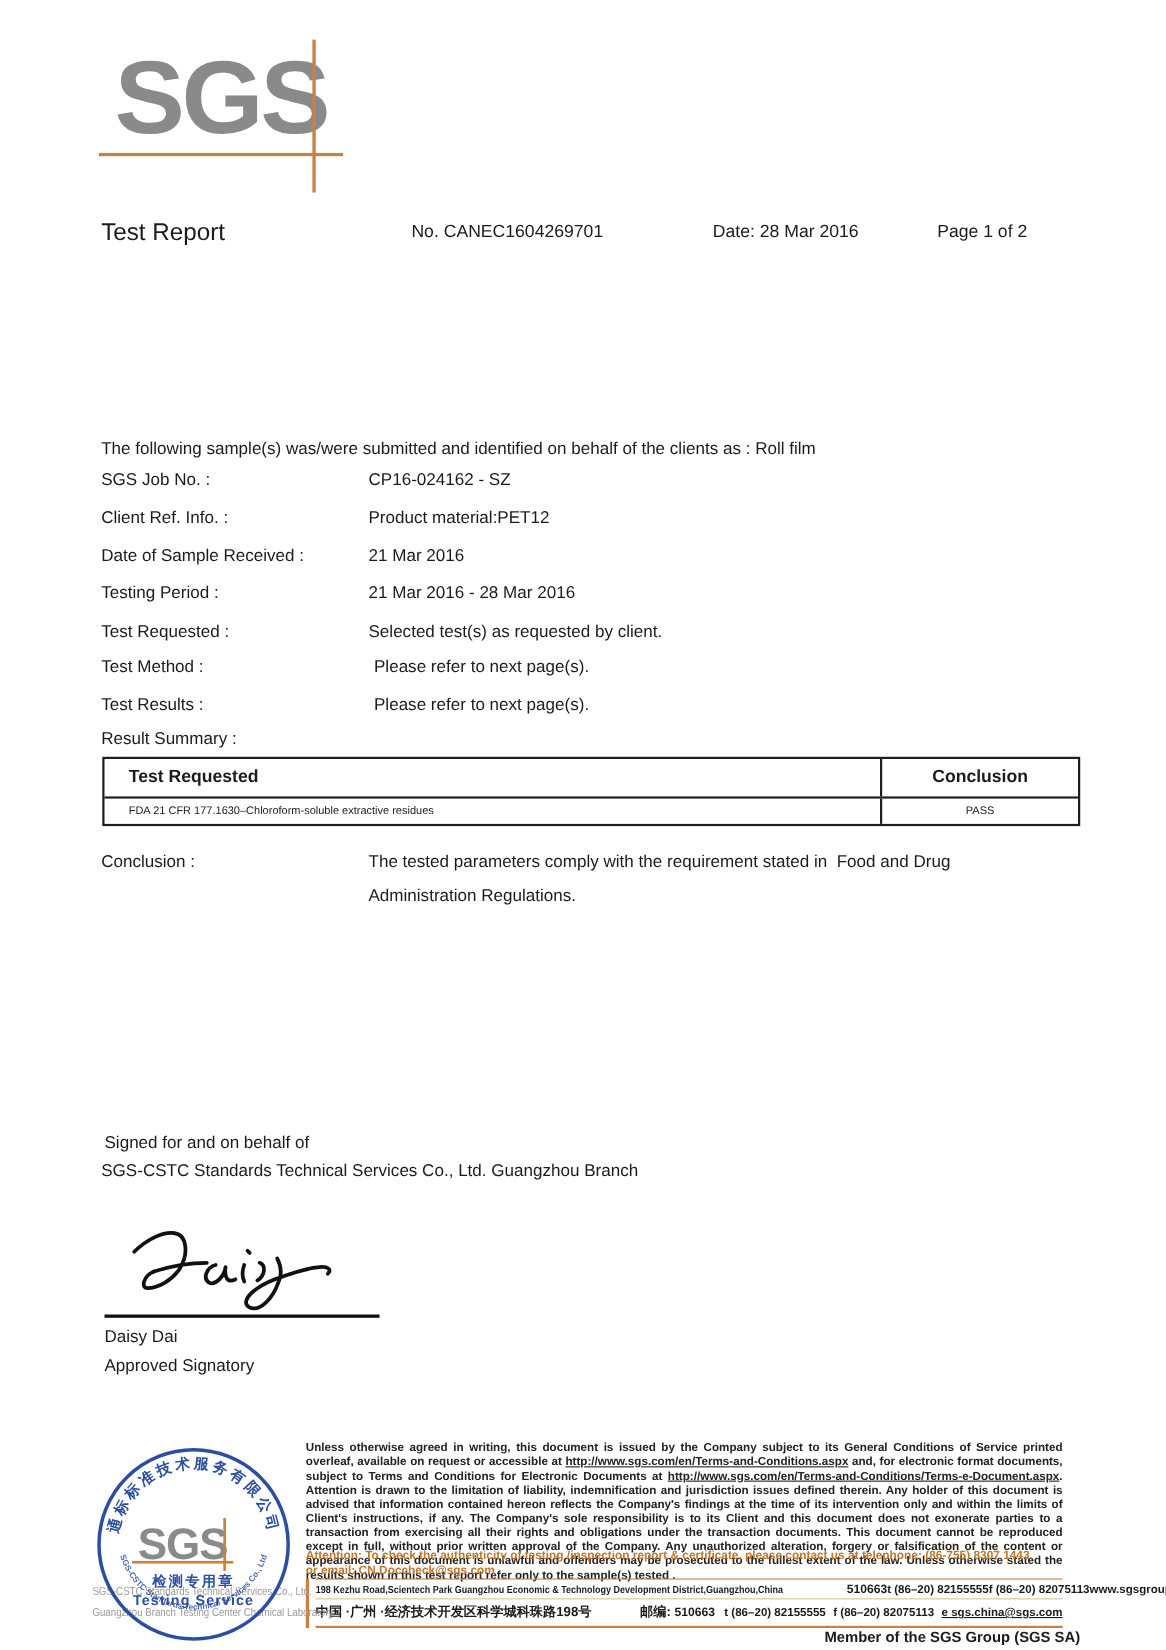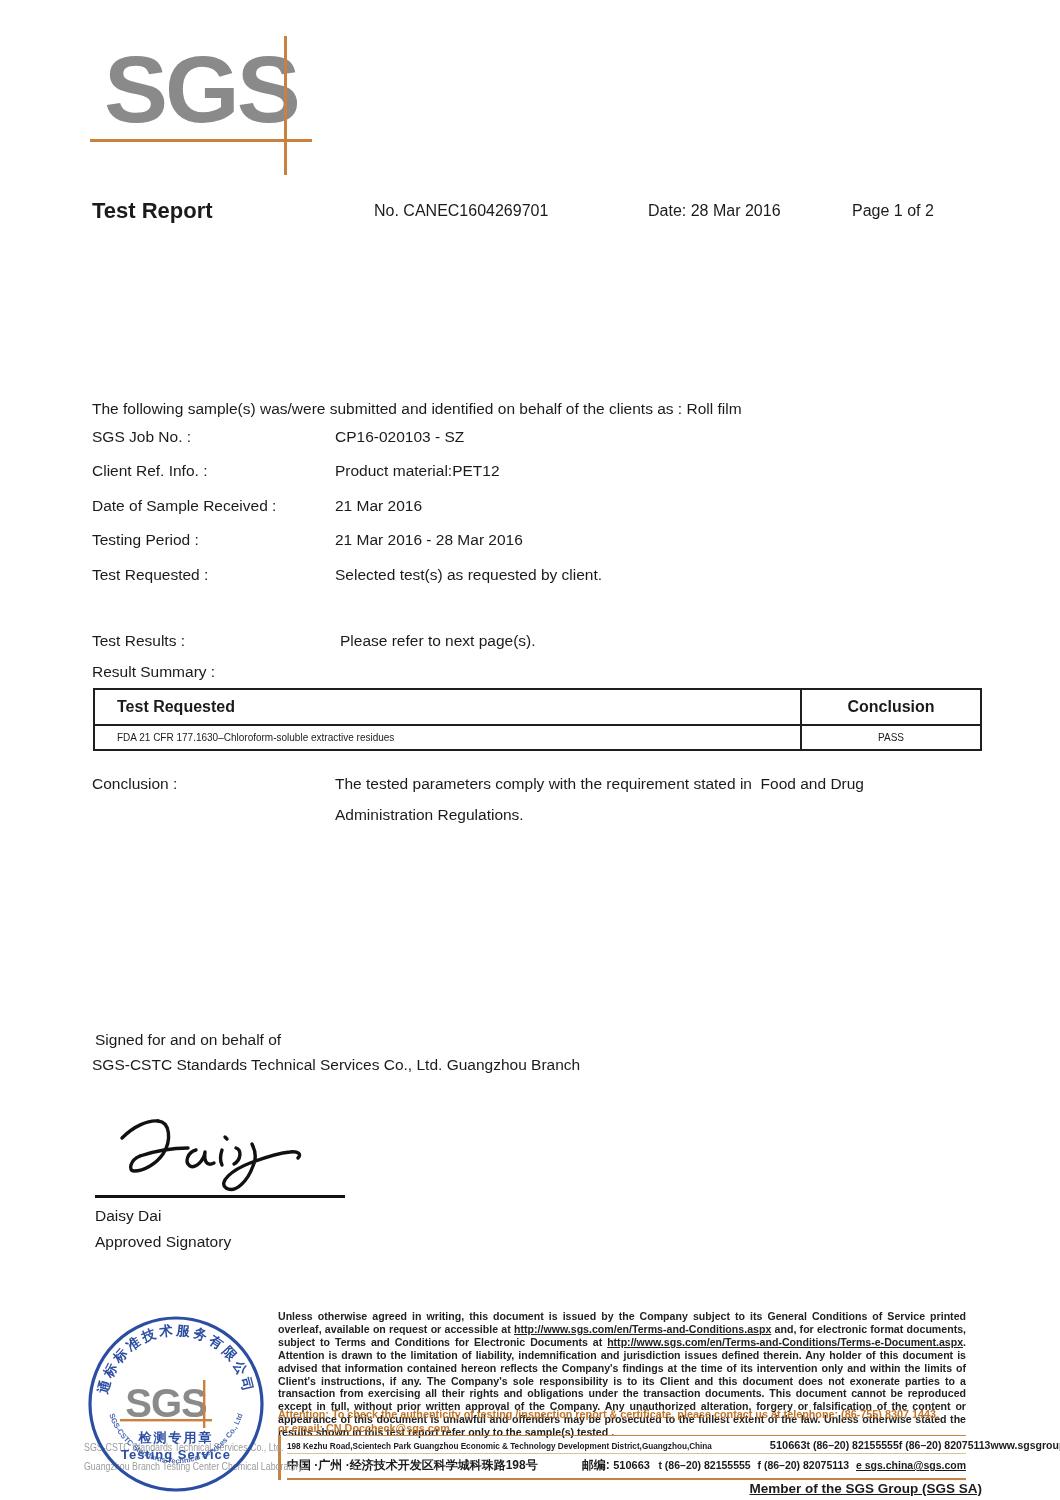--- a/index.html
+++ b/index.html
@@ -7,21 +7,21 @@
         font-family:"Liberation Sans",sans-serif;color:#1b1b1b;overflow:hidden;}
   .abs{position:absolute;}
 
   
   .logo-text{font-weight:700;font-size:96px;letter-spacing:-3px;color:#8a8a8a;line-height:1;
              transform:scaleY(0.98);}
   .tan-hline{background:#c8813f;height:3px;}
   .tan-vline{background:#c8813f;width:3px;}
 
   
-  .h-title{font-size:22px;font-weight:700;}
+  .h-title{font-size:22px;font-weight:400;}
   .h-meta{font-size:16px;}
 
   
   .intro{font-size:15.5px;}
   .frow{position:absolute;left:92px;width:880px;font-size:15.5px;}
   .frow .lbl{display:inline-block;width:243px;vertical-align:top;}
   .frow .val{display:inline-block;white-space:pre-wrap;}
 
   .rs-label{font-size:15.5px;}
 
@@ -65,33 +65,36 @@
   <div class="abs tan-vline" style="left:284px;top:36px;height:139px;"></div>
 
   <div class="abs h-title" style="left:92px;top:198px;">Test Report</div>
   <div class="abs h-meta" style="left:374px;top:202px;">No. CANEC1604269701</div>
   <div class="abs h-meta" style="left:648px;top:202px;">Date: 28 Mar 2016</div>
   <div class="abs h-meta" style="left:852px;top:202px;">Page 1 of 2</div>
 
   <div class="abs intro" style="left:92px;top:400px;width:890px;">The following sample(s) was/were submitted and identified on behalf of the clients as : Roll film</div>
 
   <div class="frow" style="top:428px;">
-    <span class="lbl">SGS Job No. :</span><span class="val">CP16-020103 - SZ</span>
+    <span class="lbl">SGS Job No. :</span><span class="val">CP16-024162 - SZ</span>
   </div>
   <div class="frow" style="top:462px;">
     <span class="lbl">Client Ref. Info. :</span><span class="val">Product material:PET12</span>
   </div>
   <div class="frow" style="top:497px;">
     <span class="lbl">Date of Sample Received :</span><span class="val">21 Mar 2016</span>
   </div>
   <div class="frow" style="top:531px;">
     <span class="lbl">Testing Period :</span><span class="val">21 Mar 2016 - 28 Mar 2016</span>
   </div>
   <div class="frow" style="top:566px;">
     <span class="lbl">Test Requested :</span><span class="val">Selected test(s) as requested by client.</span>
+  </div>
+  <div class="frow" style="top:598px;">
+    <span class="lbl">Test Method :</span><span class="val" style="padding-left:5px;">Please refer to next page(s).</span>
   </div>
   <div class="frow" style="top:632px;">
     <span class="lbl">Test Results :</span><span class="val" style="padding-left:5px;">Please refer to next page(s).</span>
   </div>
 
   <div class="abs rs-label" style="left:92px;top:663px;">Result Summary :</div>
 
   <div class="rtable">
     <div class="tr head">
       <div class="c1">Test Requested</div>
@@ -181,15 +184,15 @@
       <span style="font-weight:600;font-size:11px;">510663</span>
       <span class="gap" style="width:10px;"></span>
       <span style="font-weight:600;font-size:10.5px;">t (86–20) 82155555</span>
       <span class="gap" style="width:8px;"></span>
       <span style="font-weight:600;font-size:10.5px;">f (86–20) 82075113</span>
       <span class="gap" style="width:8px;"></span>
       <span style="font-weight:600;font-size:10.5px;text-decoration:underline;">e  sgs.china@sgs.com</span>
     </div>
   </div>
 
-  <div class="abs member" style="right:78px;top:1481px;text-decoration:underline;">Member of the SGS Group (SGS SA)</div>
+  <div class="abs member" style="right:78px;top:1481px;">Member of the SGS Group (SGS SA)</div>
 
 </div>
 
 </body></html>

